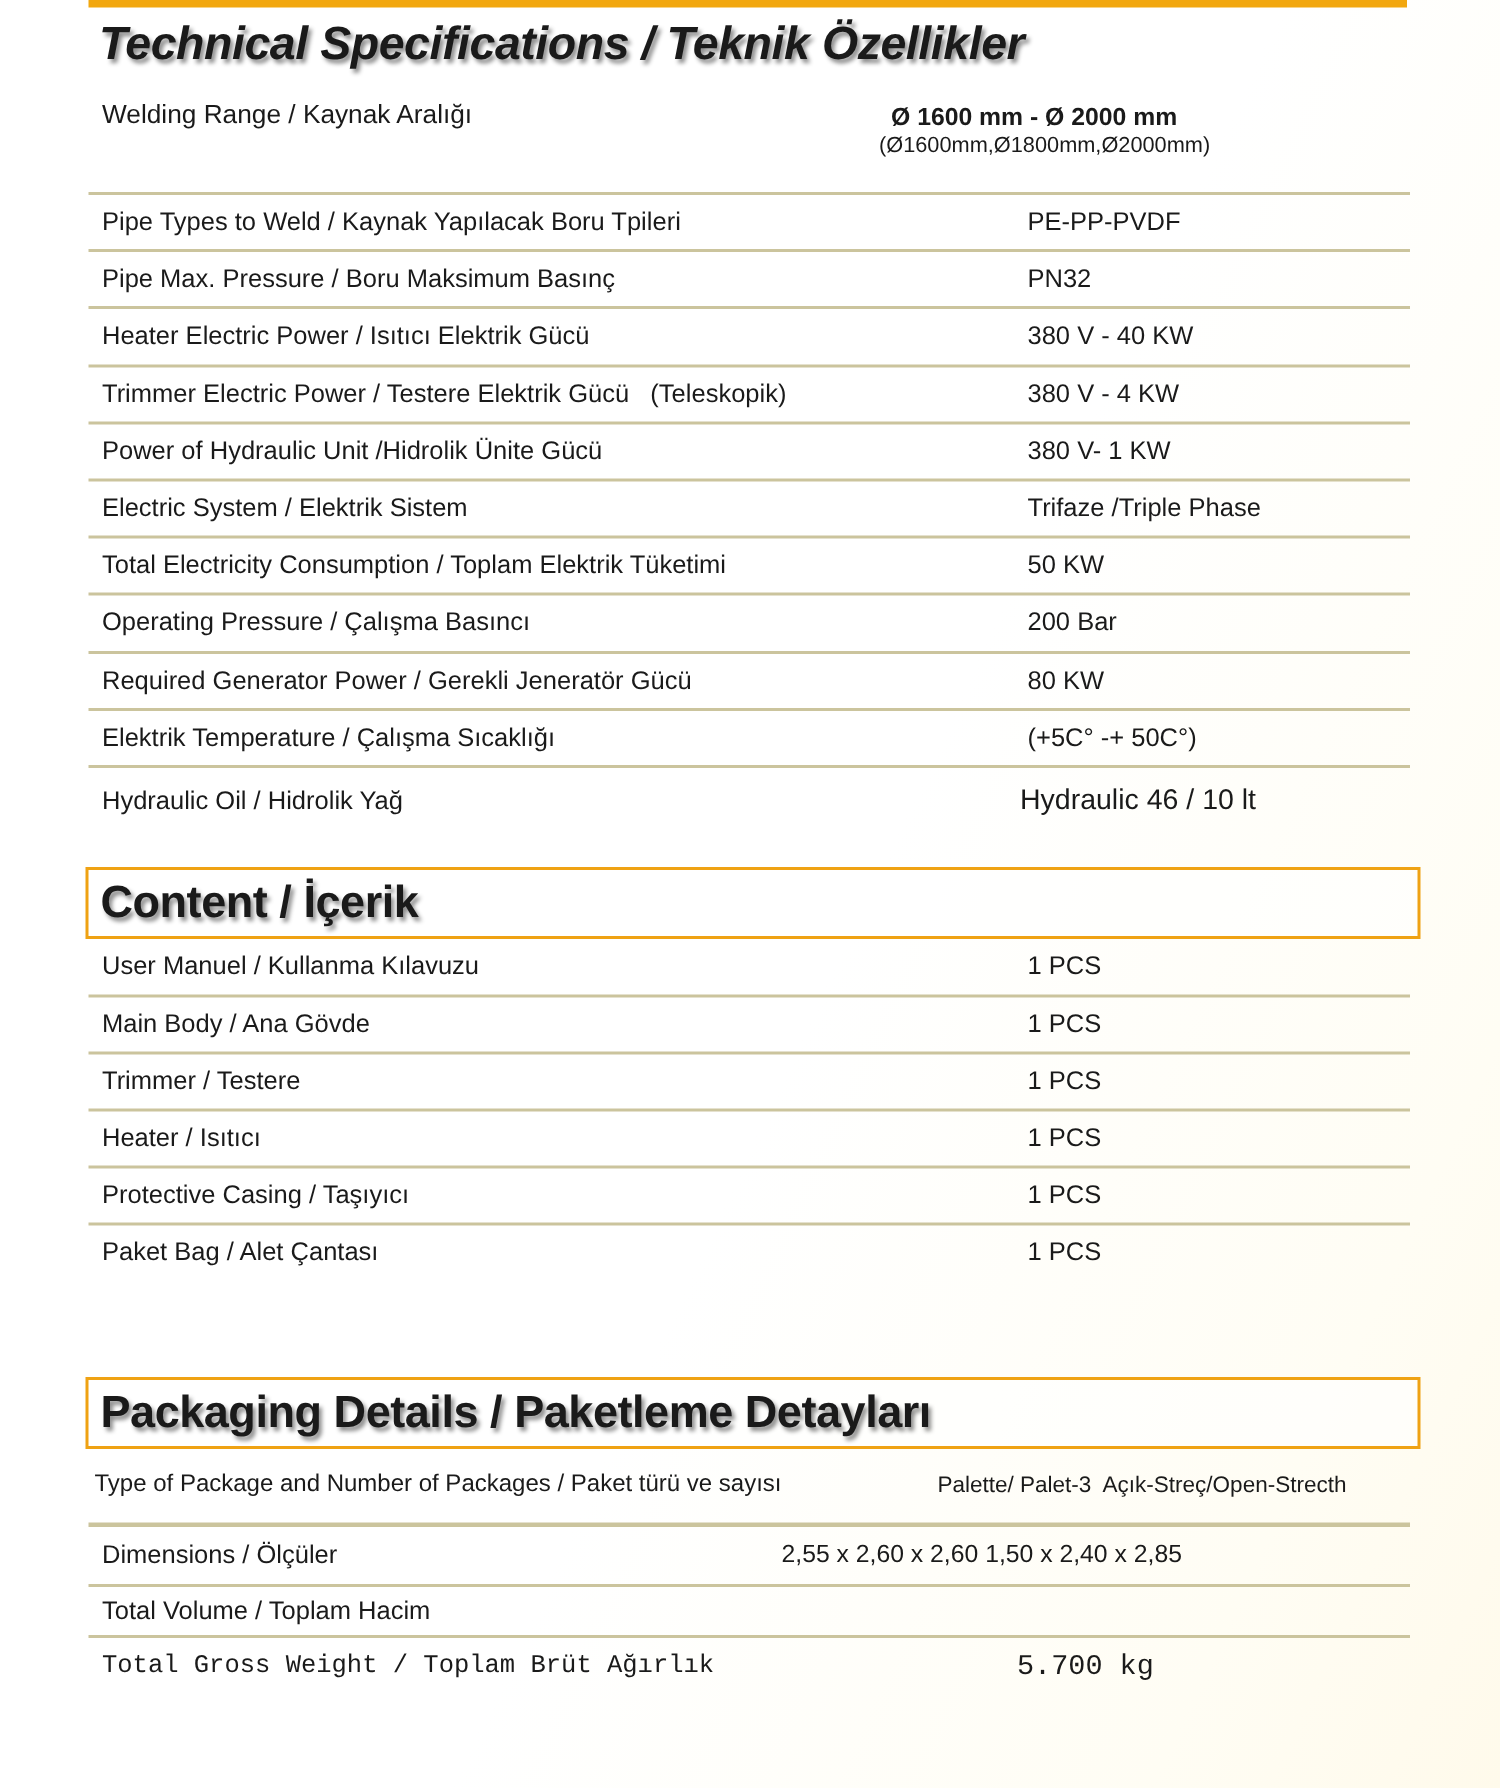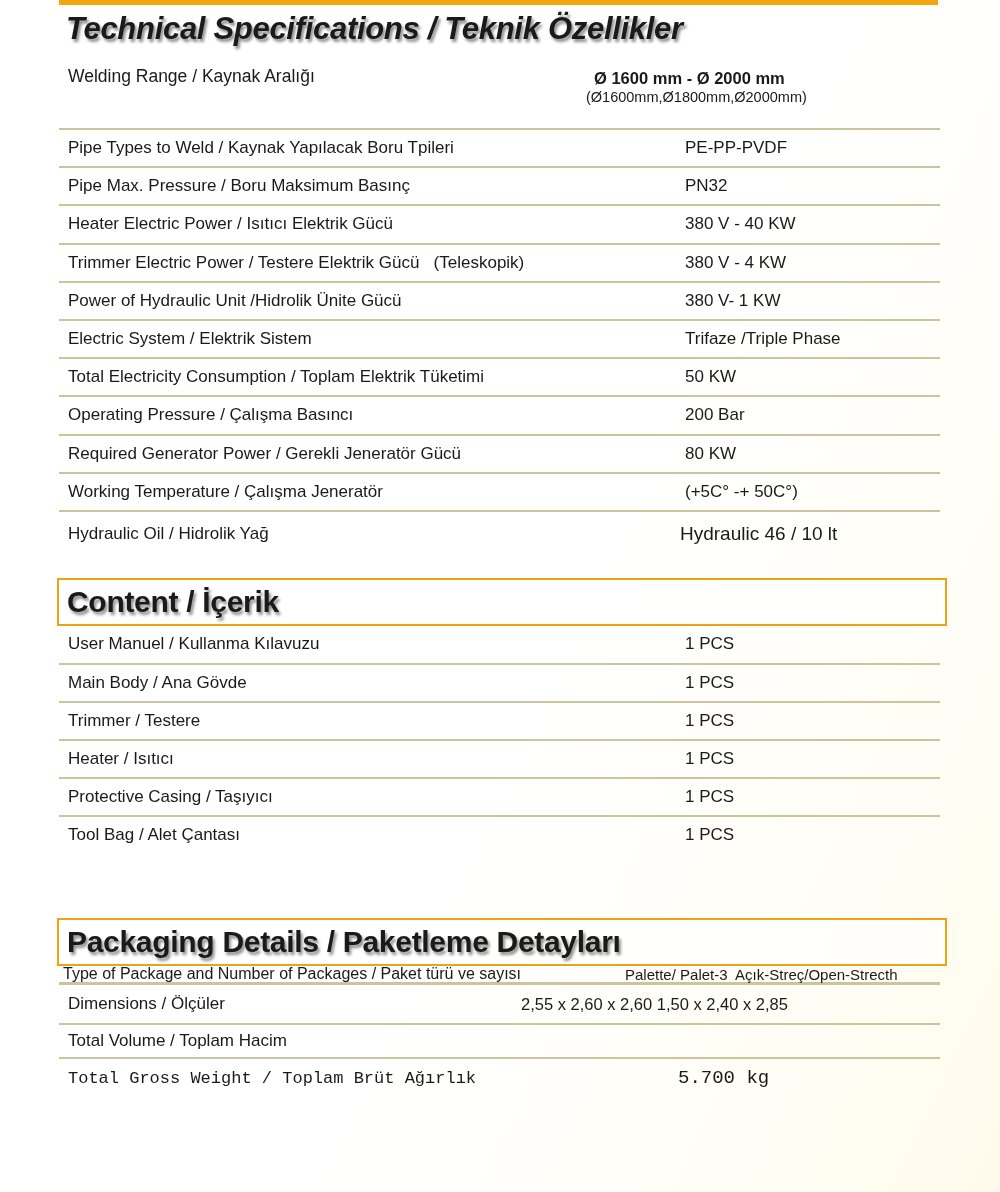--- a/index.html
+++ b/index.html
@@ -39,21 +39,21 @@
     margin:0 0 0 8px; font-size:30px; font-weight:bold; letter-spacing:-0.3px;
     text-shadow:2px 3px 3px rgba(0,0,0,0.45); white-space:nowrap;
   }
 
   .content { top:625px; }
   .content .trow { height:38px; }
   .content .trow + .trow { border-top:2px solid #CBC49D; }
 
   .packaging { top:965px; }
   .packaging .trow:not(:last-child) { border-bottom:2px solid #CBC49D; }
-  .packaging .p0 { height:20px; border-bottom-width:3px !important; }
+  .packaging .p0 { height:53px; border-bottom-width:3px !important; }
   .packaging .p1 { height:40px; }
   .packaging .p2 { height:34px;text-decoration:underline; }
   .packaging .p3 { height:38px; }
   .packaging .p4 { height:38px;font-family:Liberation Mono, monospace; }
   .packaging .p0 .rlabel { font-size:16px; left:4px; }
   .packaging .p0 .rvalue { font-size:15px; left:566px; }
   .packaging .p1 .rvalue { font-size:16.5px; left:462px; }
   .packaging .p4 .rvalue { font-size:19px; left:619px; }
 </style>
 </head>
@@ -100,21 +100,21 @@
     </div>
     <div class="trow">
       <span class="rlabel">Operating Pressure / Çalışma Basıncı</span>
       <span class="rvalue">200 Bar</span>
     </div>
     <div class="trow">
       <span class="rlabel">Required Generator Power / Gerekli Jeneratör Gücü</span>
       <span class="rvalue">80 KW</span>
     </div>
     <div class="trow">
-      <span class="rlabel">Working Temperature / Çalışma Jeneratör</span>
+      <span class="rlabel">Elektrik Temperature / Çalışma Sıcaklığı</span>
       <span class="rvalue">(+5C° -+ 50C°)</span>
     </div>
     <div class="trow">
       <span class="rlabel">Hydraulic Oil / Hidrolik Yağ</span>
       <span class="rvalue">Hydraulic 46 / 10 lt</span>
     </div>
   </div>
 
   <div class="section-box content-box">
     <h2 class="section-title">Content / İçerik</h2>
@@ -135,21 +135,21 @@
     </div>
     <div class="trow">
       <span class="rlabel">Heater / Isıtıcı</span>
       <span class="rvalue">1 PCS</span>
     </div>
     <div class="trow">
       <span class="rlabel">Protective Casing / Taşıyıcı</span>
       <span class="rvalue">1 PCS</span>
     </div>
     <div class="trow">
-      <span class="rlabel">Tool Bag / Alet Çantası</span>
+      <span class="rlabel">Paket Bag / Alet Çantası</span>
       <span class="rvalue">1 PCS</span>
     </div>
   </div>
 
   <div class="section-box packaging-box">
     <h2 class="section-title">Packaging Details / Paketleme Detayları</h2>
   </div>
 
   <div class="spec-table packaging">
     <div class="trow p0">

